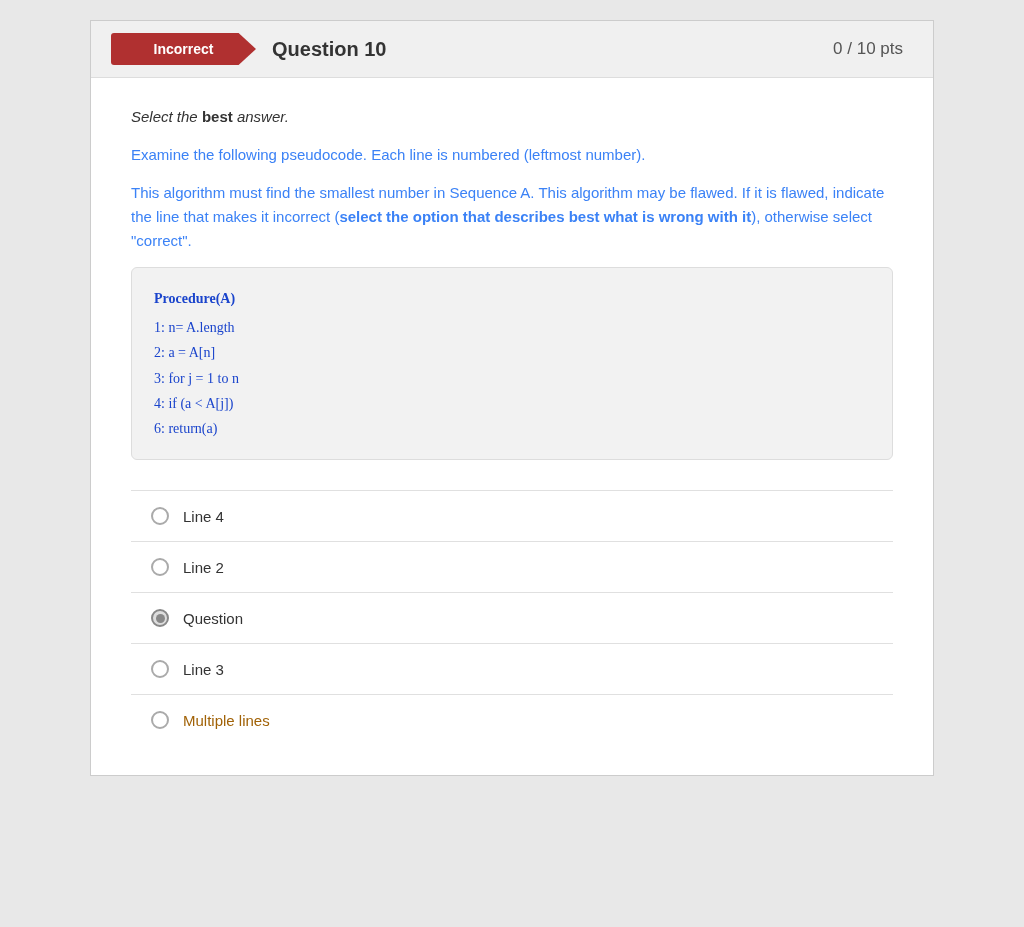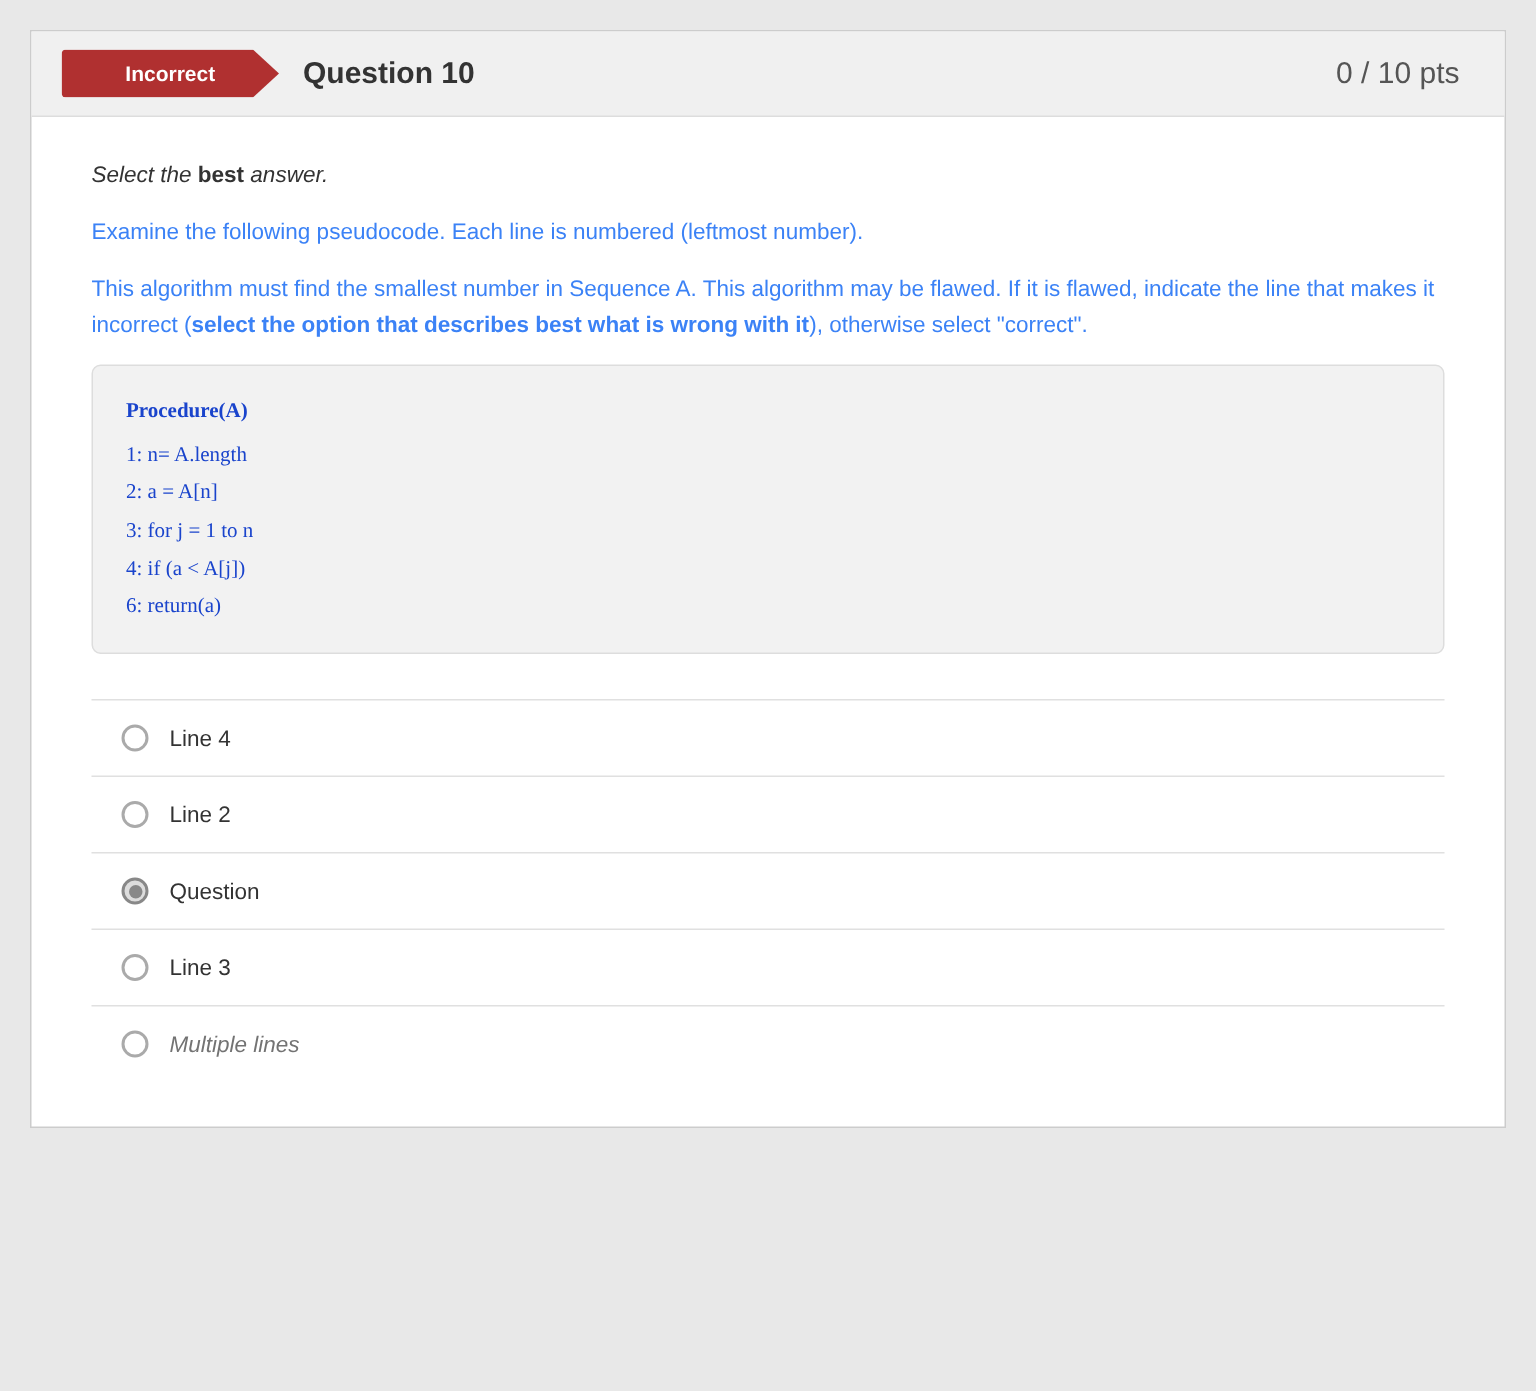--- a/index.html
+++ b/index.html
@@ -6,21 +6,21 @@
     body {
       background: #e8e8e8;
       font-family: Arial, sans-serif;
       font-size: 15px;
       color: #333;
       display: flex;
       justify-content: center;
       padding: 20px;
     }
     .outer-container {
-      width: 984px;
+      width: 844px;
       background: #fff;
       border: 1px solid #ccc;
     }
     .question-header {
       display: flex;
       align-items: center;
       padding: 12px 20px;
       background: #f0f0f0;
       border-bottom: 1px solid #ddd;
       justify-content: space-between;
@@ -42,21 +42,21 @@
       text-align: center;
       border-radius: 3px 0 0 3px;
     }
     .question-title {
       font-size: 20px;
       font-weight: bold;
       color: #333;
       margin-left: 16px;
     }
     .points-label {
-      font-size: 20px;
+      font-size: 17px;
       color: #555;
       margin-right: 10px;
     }
     .question-body {
       padding: 30px 40px 30px 40px;
     }
     .instruction-italic {
       font-style: italic;
       margin-bottom: 18px;
       font-size: 15px;
@@ -124,22 +124,21 @@
       width: 9px;
       height: 9px;
       border-radius: 50%;
       background: #888;
     }
     .option-label {
       font-size: 15px;
       color: #333;
     }
     .option-label.dimmed {
-      color: #737373;
-      font-style: italic;
+      color: #a16207;
     }
     .options-section {
       border-top: 1px solid #e0e0e0;
     }
   </style>
 </head>
 <body>
 
 <div class="outer-container">
 

